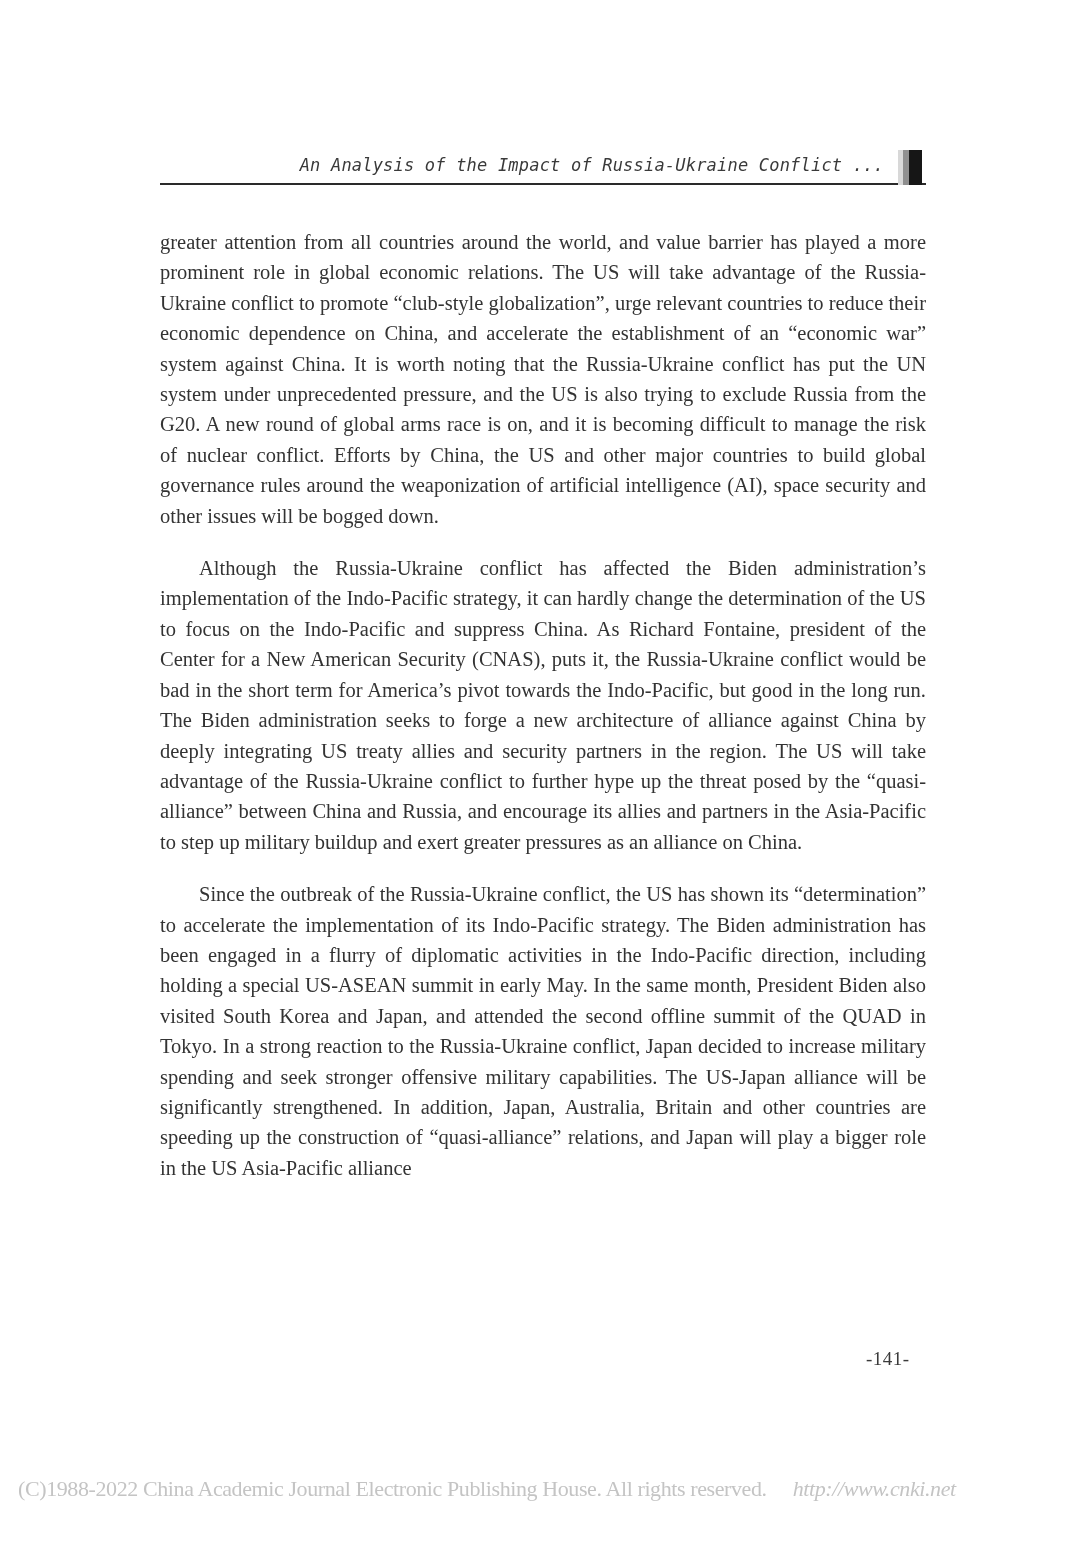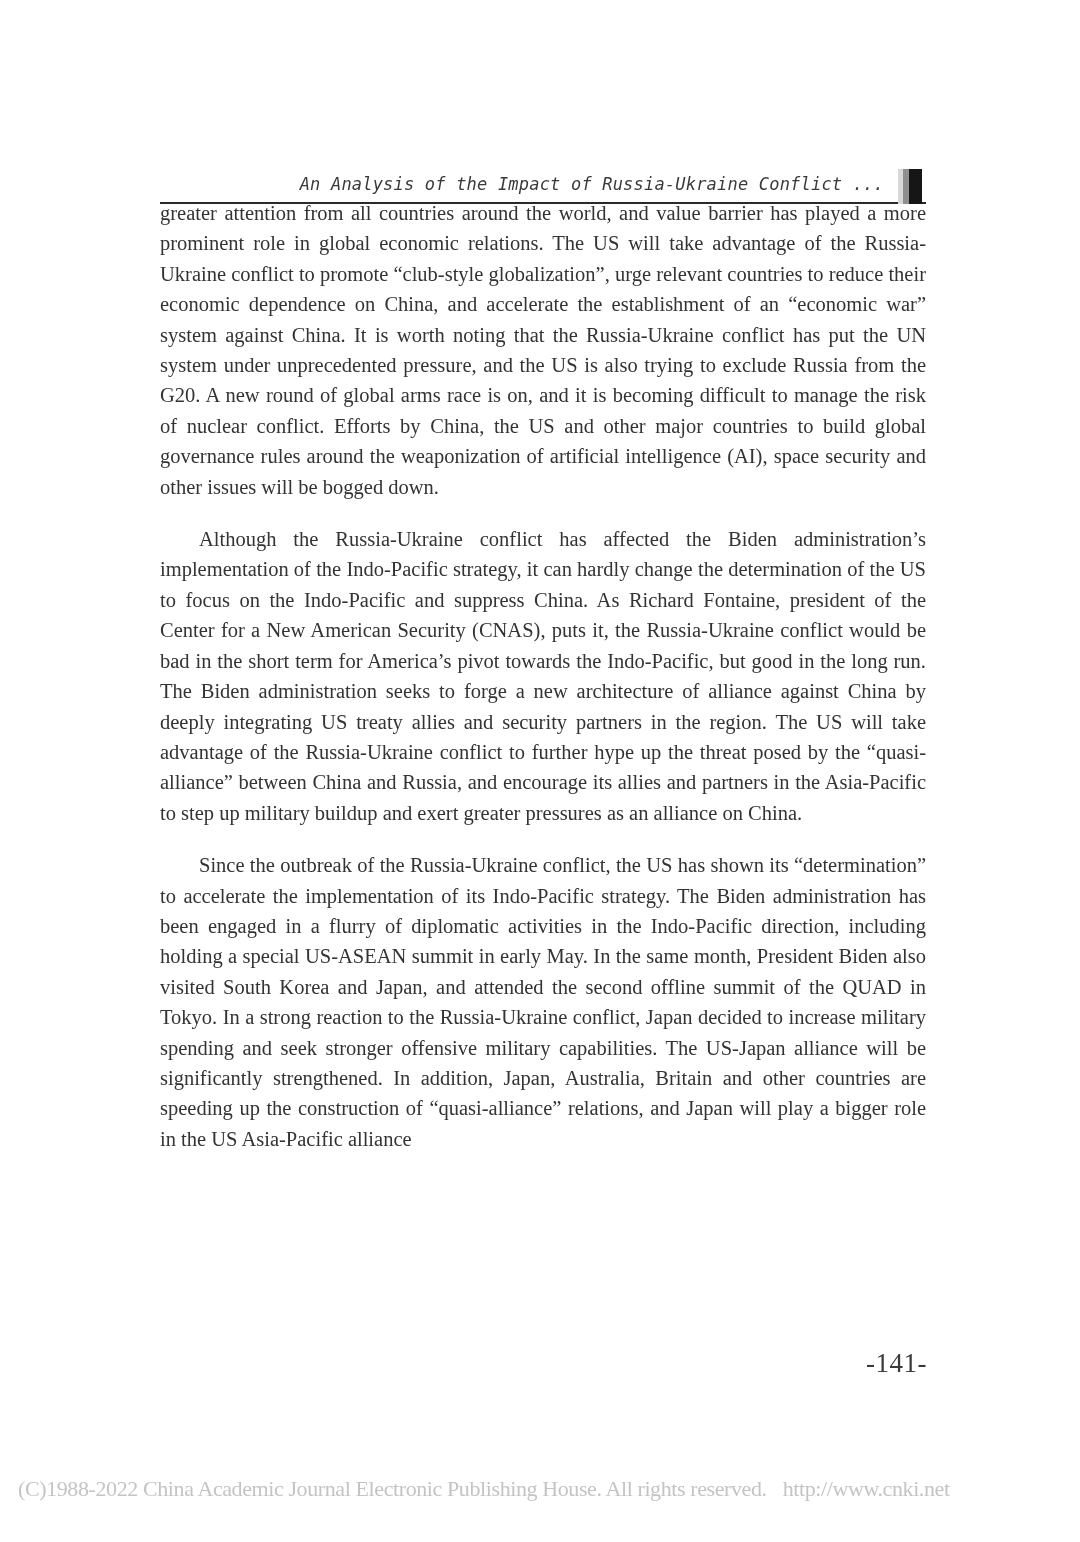--- a/index.html
+++ b/index.html
@@ -13,21 +13,20 @@
       position: relative;
       overflow: hidden;
       color: #333333;
     }
     .running-header {
       position: absolute;
       left: 160px;
       top: 150px;
       width: 766px;
       height: 35px;
-      margin-top: 19px;
     }
     .header-title {
       position: absolute;
       right: 42px;
       top: 5px;
       font-family: "DejaVu Sans Mono", monospace;
       font-style: italic;
       font-size: 17px;
       letter-spacing: 0.2px;
       color: #3a3a3a;
@@ -69,21 +68,21 @@
       left: 11px;
       top: 0;
       width: 13px;
       height: 35px;
       background: #161616;
     }
 
     .body-text {
       position: absolute;
       left: 160px;
-      top: 198px;
+      top: 227px;
       width: 766px;
       font-family: "Liberation Serif", serif;
       font-size: 20.5px;
       line-height: 30.4px;
       color: #333333;
       text-align: justify;
     }
     .para {
       margin: 0;
       text-align: justify;
@@ -93,38 +92,39 @@
     }
     .para + .para {
       margin-top: 22px;
     }
 
     .page-number {
       position: absolute;
       left: 866px;
       top: 1348px;
       font-family: "Liberation Serif", serif;
-      font-size: 27px;
+      font-size: 19px;
       color: #3a3a3a;
       letter-spacing: 0.5px;
     }
 
     .copyright {
       position: absolute;
       left: 18px;
       top: 1476px;
       width: 1062px;
       font-family: "Liberation Serif", serif;
       font-size: 22px;
       color: #c4c4c4;
       white-space: nowrap;
       letter-spacing: -0.4px;
     }
     .copyright .url {
-      margin-left: 16px;
+      margin-left: 26px;
+      font-style: italic;
     }
   </style>
 </head>
 <body>
 
 <div class="running-header">
   <span class="header-title">An Analysis of the Impact of Russia-Ukraine Conflict  ...</span>
   <div class="header-rule"></div>
   <div class="header-ornament">
     <div class="orn-light"></div>

